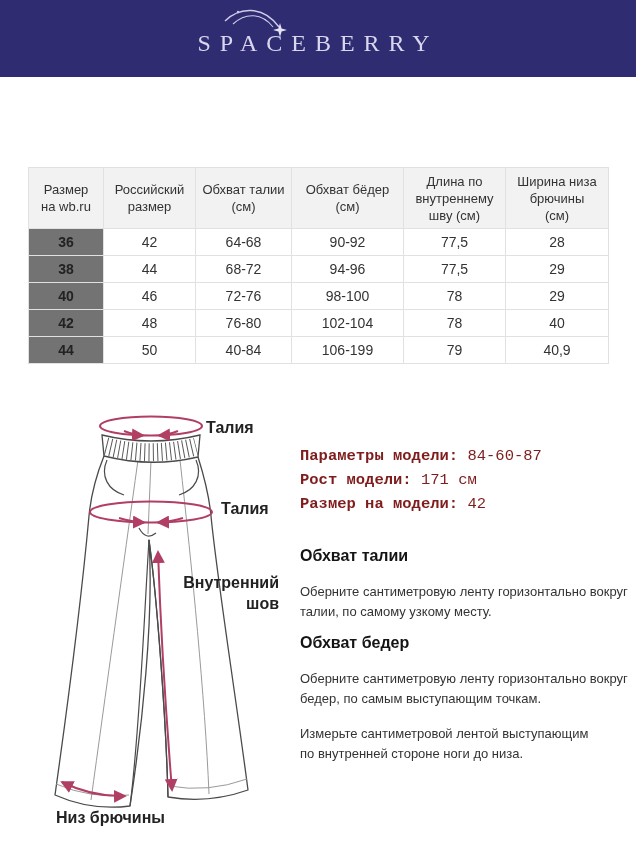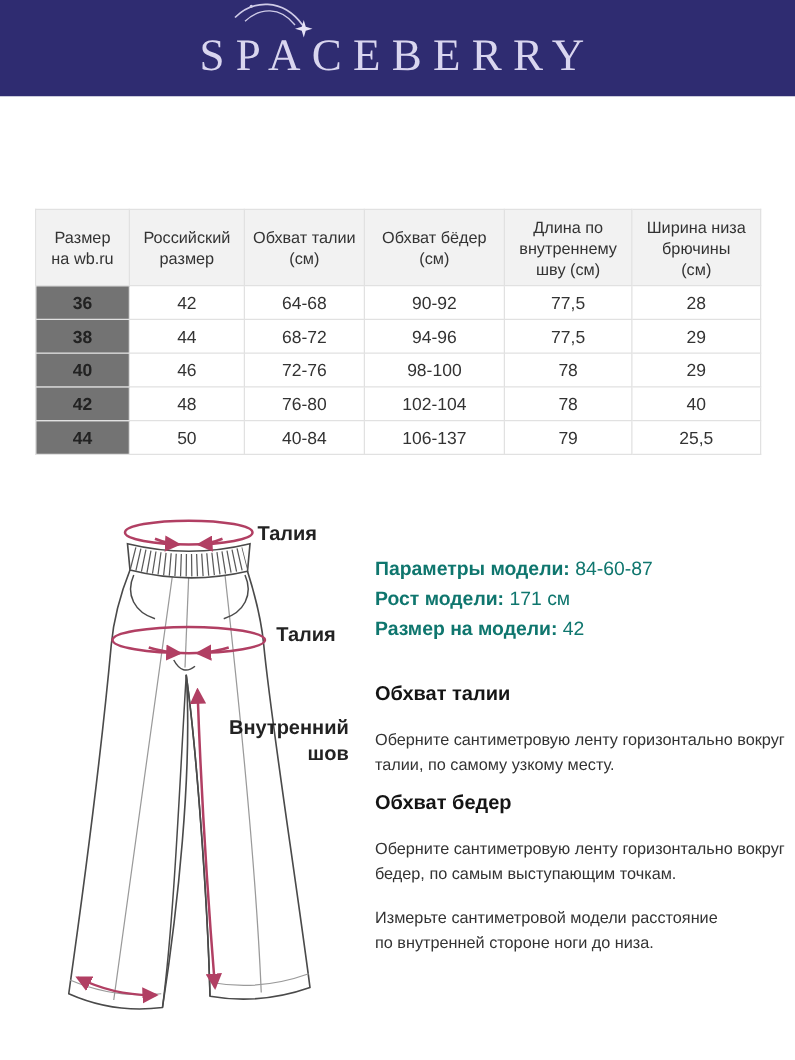--- a/index.html
+++ b/index.html
@@ -3,21 +3,21 @@
 <meta charset="utf-8">
 <style>
   html,body{margin:0;padding:0;background:#fff;}
   .page{position:relative;width:636px;height:848px;background:#ffffff;overflow:hidden;
         font-family:"Liberation Sans",sans-serif;}
 
   
   .brand-band{position:absolute;left:0;top:0;width:636px;height:77px;background:#2f2c71;
               display:flex;align-items:center;justify-content:center;}
   .logo{position:relative;padding-top:10px;}
-  .logo-text{font-family:"Liberation Serif",serif;font-size:36px;font-weight:400;
+  .logo-text{font-family:"Liberation Serif",serif;font-size:24px;font-weight:400;
              letter-spacing:9px;color:#d9d6ef;}
   .comet{position:absolute;left:22px;top:-17px;width:76px;height:40px;}
 
   
   .size-table{position:absolute;left:28px;top:167px;width:580px;border-collapse:collapse;
               table-layout:fixed;}
   .size-table th,.size-table td{border:1px solid #e1e1e1;text-align:center;vertical-align:middle;}
   .size-table th{background:#f2f2f2;font-weight:400;font-size:13px;line-height:17px;color:#333;
                  height:56px;white-space:pre-line;padding:2px 3px;}
   .size-table td{font-size:14px;color:#333;height:26px;padding:0 3px;background:#fff;}
@@ -27,21 +27,21 @@
   .diagram{position:absolute;left:20px;top:398px;width:280px;height:450px;}
   .diagram svg{position:absolute;left:0;top:0;}
   .dlabel{position:absolute;font-size:16px;font-weight:700;color:#222;line-height:21px;text-align:right;}
   .dlabel-waist{left:186px;top:19px;}
   .dlabel-hips{left:201px;top:100px;}
   .dlabel-inseam{left:157px;top:174px;width:102px;}
   .dlabel-hem{left:36px;top:409px;}
 
   
   .model-block{position:absolute;left:300px;top:444px;width:330px;font-size:15.5px;
-               line-height:24px;color:#0f766e;}
+               line-height:24px;color:#7f1d1d;font-family:Liberation Mono, monospace;}
   .model-line .lbl{font-weight:700;}
   .guide{position:absolute;left:300px;top:546px;width:332px;}
   .gsec{margin:0 0 12px 0;}
   .gsec h3{margin:0;font-size:16px;line-height:20px;font-weight:700;color:#141414;
            font-family:"Liberation Sans",sans-serif;}
   .gsec p{margin:16px 0 0 0;font-size:13px;line-height:19.5px;color:#333;white-space:pre-line;}
 </style>
 </head>
 <body>
 
@@ -116,23 +116,23 @@
           <td>48</td>
           <td>76-80</td>
           <td>102-104</td>
           <td>78</td>
           <td>40</td>
         </tr>
         <tr>
           <td>44</td>
           <td>50</td>
           <td>40-84</td>
-          <td>106-137</td>
+          <td>106-199</td>
           <td>79</td>
-          <td>25,5</td>
+          <td>40,9</td>
         </tr>
       </tbody>
   </table>
 
   <div class="diagram">
     <svg width="280" height="450" viewBox="0 0 280 450">
       <defs>
         <marker id="arr" viewBox="0 0 10 10" refX="8.5" refY="5" markerWidth="6.5" markerHeight="6.5" orient="auto-start-reverse">
           <path d="M0,0 L10,5 L0,10 Z" fill="#b13f63"></path>
         </marker>
@@ -172,20 +172,21 @@
         <ellipse cx="131" cy="114" rx="61" ry="10.5"></ellipse>
         <path d="M 99 120 Q 112 124 124 124.5" marker-end="url(#arr)"></path>
         <path d="M 163 120 Q 150 124 138 124.5" marker-end="url(#arr)"></path>
         <path d="M 138 154 C 141 240, 147 330, 152 392" marker-start="url(#arr)" marker-end="url(#arr)"></path>
         <path d="M 42 384 Q 72 399 105 398" marker-start="url(#arr)" marker-end="url(#arr)"></path>
       </g>
     </svg>
     <div class="dlabel dlabel-waist">Талия</div>
     <div class="dlabel dlabel-hips">Талия</div>
     <div class="dlabel dlabel-inseam">Внутренний шов</div>
+    <div class="dlabel dlabel-hem">Низ брючины</div>
   </div>
 
   <div class="model-block">
     <div class="model-line">
       <span class="lbl">Параметры модели:</span>
       <span class="val">84-60-87</span>
     </div>
     <div class="model-line">
       <span class="lbl">Рост модели:</span>
       <span class="val">171 см</span>
@@ -201,18 +202,18 @@
       <h3>Обхват талии</h3>
       <p>Оберните сантиметровую ленту горизонтально вокруг
 талии, по самому узкому месту.</p>
     </div>
     <div class="gsec">
       <h3>Обхват бедер</h3>
       <p>Оберните сантиметровую ленту горизонтально вокруг
 бедер, по самым выступающим точкам.</p>
     </div>
     <div class="gsec">
-      <p>Измерьте сантиметровой модели расстояние
+      <p>Измерьте сантиметровой лентой выступающим
 по внутренней стороне ноги до низа.</p>
     </div>
   </div>
 
 </div>
 
 </body></html>

